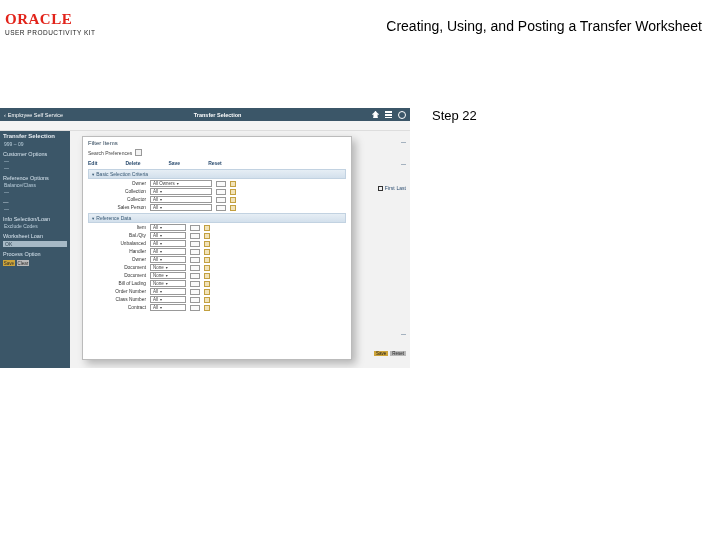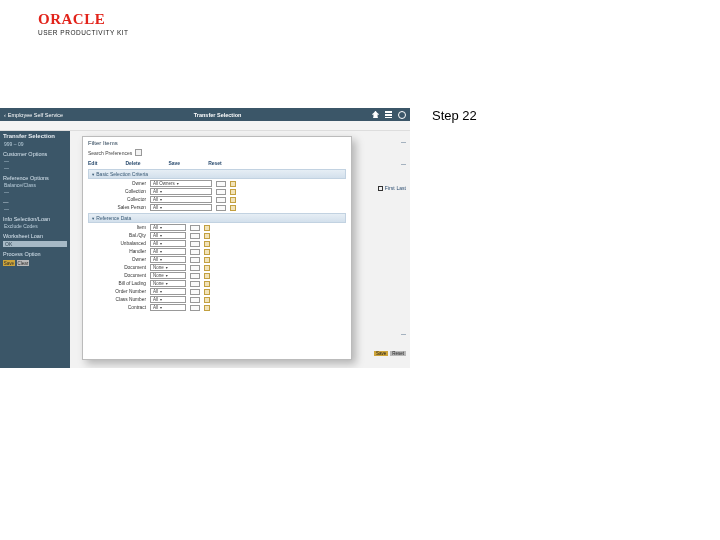--- a/index.html
+++ b/index.html
@@ -6,21 +6,21 @@
   body {
     width: 720px; height: 540px;
     font-family: Arial, Helvetica, sans-serif;
     background: #fff;
     color: #000;
     position: relative;
     overflow: hidden;
   }
 
   
-  .header { position: absolute; top: 10px; left: 38px; right: 18px; height: 40px; }
+  .header { position: absolute; top: 10px; left: 5px; right: 18px; height: 40px; }
   .logo { position: absolute; left: 0; top: 0; }
   .logo-oracle { font-family: Georgia, serif; font-weight: bold; color: #e2231a; font-size: 15px; letter-spacing: 0.5px; }
   .logo-upk { font-size: 6.5px; letter-spacing: 0.5px; color: #222; margin-top: 1px; display:block; }
   .doc-title { position: absolute; right: 0; top: 8px; font-size: 14px; color:#000; }
 
   
   .split { position: absolute; top: 108px; left: 0; right: 0; display: flex; }
 
   
   .shot {
@@ -105,20 +105,21 @@
   .rightcol strong { font-weight:bold; }
 </style>
 </head>
 <body>
 
 <div class="header">
   <div class="logo">
     <span class="logo-oracle">ORACLE</span>
     <span class="logo-upk">USER PRODUCTIVITY KIT</span>
   </div>
+  <div class="doc-title">Creating, Using, and Posting a Transfer Worksheet</div>
 </div>
 
 <div class="split">
 
   <div class="shot">
     <div class="appbar">
       <span class="left">
         <span>‹</span>
         <span>Employee Self Service</span>
       </span>

